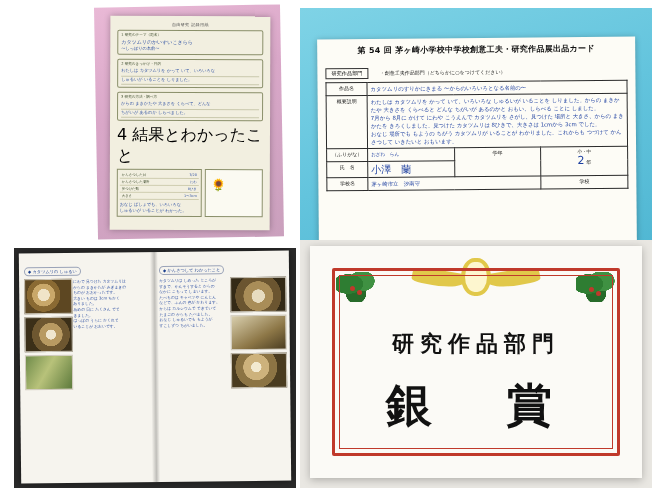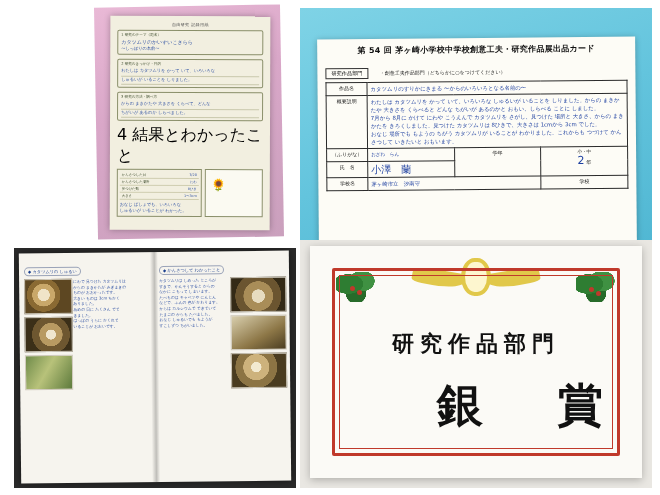--- a/index.html
+++ b/index.html
@@ -229,21 +229,21 @@
     border: 1px solid #c0392b;
   }
   .award-text {
     position:absolute; left:0; right:0;
     text-align:center;
     color:#111;
     font-weight: bold;
     letter-spacing: 6px;
   }
   #award-section { top: 58px; font-size: 22px; }
-  #award-prize  { top: 104px; font-size: 46px; letter-spacing: 14px; text-align: right; }
+  #award-prize  { top: 104px; font-size: 46px; letter-spacing: 14px; }
   .ribbon {
     position:absolute; left: 50%; top: 10px; transform: translateX(-50%);
     width: 120px; height: 46px;
   }
   .ribbon .loop {
     position:absolute; left:50%; top:2px; transform:translateX(-50%);
     width: 22px; height: 30px;
     border: 4px solid #e1c84a;
     border-radius: 50%/55%;
     background: #fdf6cf;

